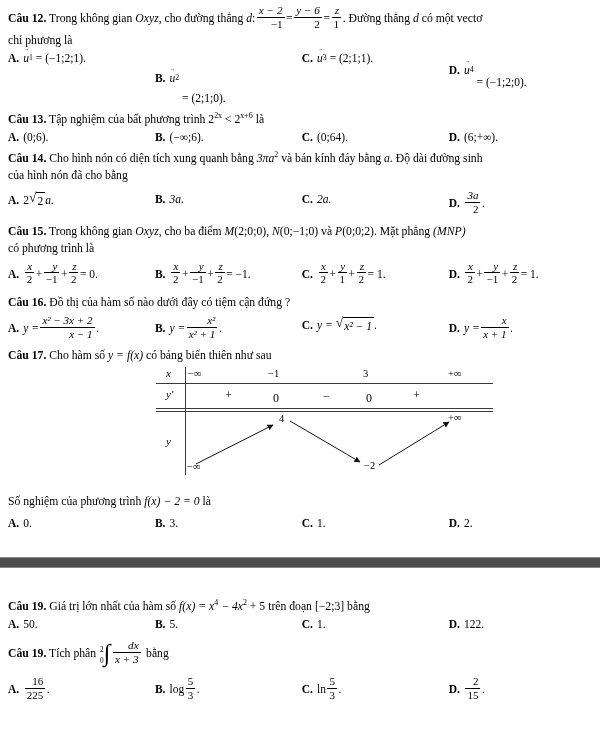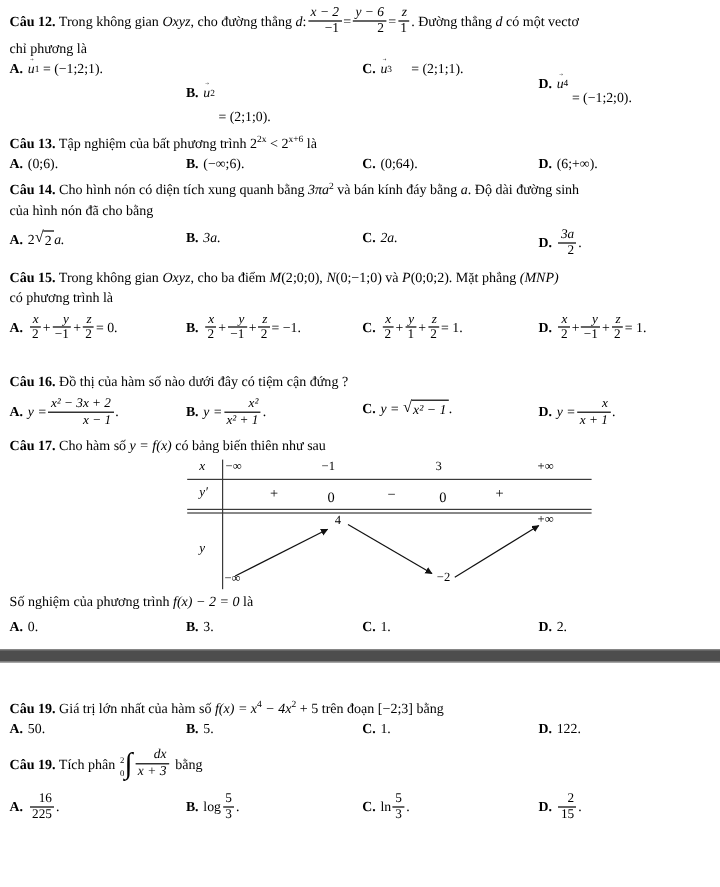--- a/index.html
+++ b/index.html
@@ -11,21 +11,21 @@
     width: 600px;
     height: 739px;
     font-family: "Liberation Serif", "DejaVu Serif", serif;
     color: #000000;
     font-size: 11.5px;
     overflow: hidden;
     position: relative;
   }
   .page {
     position: relative;
-    padding: 0 8px;
+    padding: 16px 8px;
     box-sizing: border-box;
     width: 592px;
   }
   .qline {
     margin: 0;
     padding: 0;
     line-height: 1.5;
   }
   .qnum { font-weight: bold; }
   .stem { font-size: 11.7px; }
@@ -169,21 +169,21 @@
       <div class="opt opt-b">
           <span class="lbl">B.</span>
           <span class="it vecarrow">u</span>
           <sub>2</sub>
           <span style="margin-left:3px;margin-top:40px;">= (2;1;0).</span>
         </div>
       <div class="opt opt-c">
           <span class="lbl">C.</span>
           <span class="it vecarrow">u</span>
           <sub>3</sub>
-          <span style="margin-left:16px;text-align:right;">= (2;1;1).</span>
+          <span style="margin-left:3px;text-align:right;">= (2;1;1).</span>
         </div>
       <div class="opt opt-d">
           <span class="lbl">D.</span>
           <span class="it vecarrow">u</span>
           <sub>4</sub>
           <span style="margin-left:3px;margin-top:24px;">= (−1;2;0).</span>
         </div>
     </div>
   </div>
 
@@ -290,21 +290,21 @@
           </span>+<span class="frac">
             <span class="num it">y</span>
             <span class="den">−1</span>
           </span>+<span class="frac">
             <span class="num it">z</span>
             <span class="den">2</span>
           </span><span>= 1.</span></div>
     </div>
   </div>
 
-  <div style="margin-top:23px;">
+  <div style="margin-top:7px;">
     <div class="qline stem">
       <span class="qnum">Câu 16.</span>
       <span>Đồ thị của hàm số nào dưới đây có tiệm cận đứng ?</span>
     </div>
     <div class="opts" style="margin-top:4px;">
       <div class="opt opt-a">
           <span class="lbl">A.</span>
           <span class="it">y =</span>
           <span class="frac">
             <span class="num it">x² − 3x + 2</span>
@@ -385,21 +385,21 @@
               <path d="M0,0 L6,3 L0,6 z" fill="#111"></path>
             </marker>
           </defs>
           <line x1="48" y1="97" x2="125" y2="58" stroke="#111" stroke-width="1" marker-end="url(#ah)"></line>
           <line x1="142" y1="54" x2="212" y2="95" stroke="#111" stroke-width="1" marker-end="url(#ah)"></line>
           <line x1="231" y1="98" x2="301" y2="55" stroke="#111" stroke-width="1" marker-end="url(#ah)"></line>
         </svg>
       </div>
     </div>
 
-    <div class="qline stem" style="margin-top:2px;">
+    <div class="qline stem" style="margin-top:18px;">
       <span>Số nghiệm của phương trình </span><span class="it">f(x) − 2 = 0</span><span> là</span>
     </div>
     <div class="opts" style="margin-top:4px;">
       <div class="opt opt-a">
           <span class="lbl">A.</span>
           <span>0.</span>
         </div>
       <div class="opt opt-b">
           <span class="lbl">B.</span>
           <span>3.</span>

